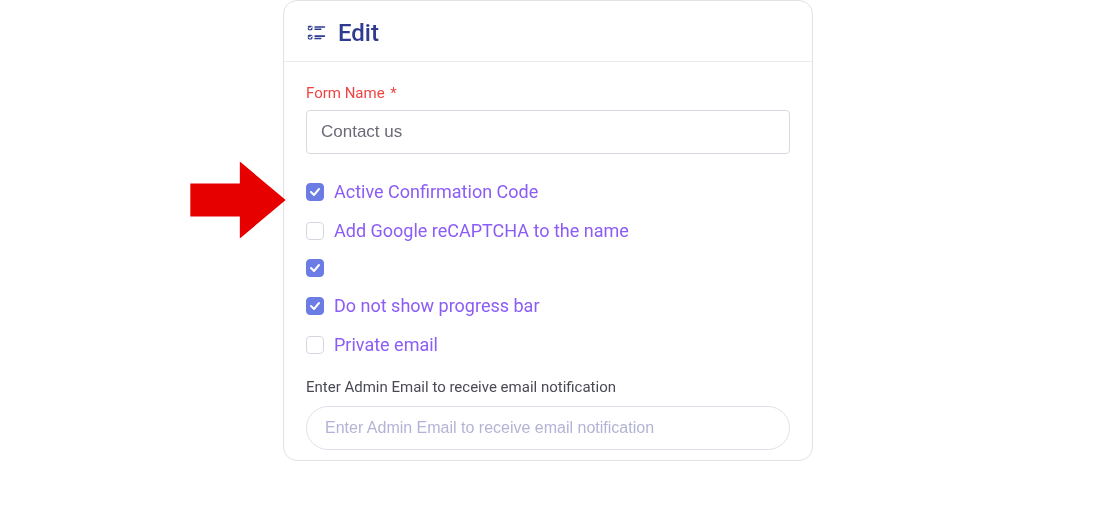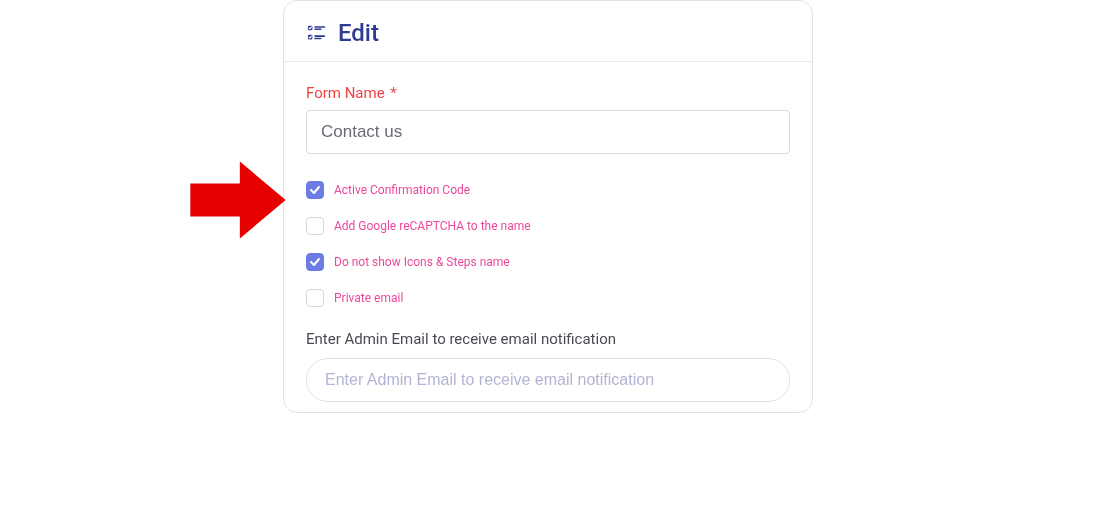--- a/index.html
+++ b/index.html
@@ -90,22 +90,22 @@
     .checkbox-box.checked {
       background: #6b7ce5;
       border-color: #6b7ce5;
     }
     .checkbox-box.checked svg {
       width: 12px;
       height: 12px;
       display: block;
     }
     .checkbox-label {
-      font-size: 12px;
-      color: #ec4899;
+      font-size: 18px;
+      color: #8b5cf6;
     }
     .section-label {
       font-size: 15px;
       color: #4a4a55;
       margin-top: 14px;
       margin-bottom: 10px;
     }
     .rounded-input {
       width: 100%;
       height: 44px;
@@ -176,23 +176,30 @@
         <span class="checkbox-box"></span>
         <span class="checkbox-label">Add Google reCAPTCHA to the name</span>
       </div>
 
       <div class="checkbox-row">
         <span class="checkbox-box checked">
           <svg viewBox="0 0 12 12">
               <path d="M2 6 L5 9 L10 3" stroke="#ffffff" stroke-width="2" fill="none" stroke-linecap="round" stroke-linejoin="round"></path>
             </svg>
         </span>
-        <span class="checkbox-label">Do not show Icons &amp; Steps name</span>
-      </div>
-
+      </div>
+
+      <div class="checkbox-row">
+        <span class="checkbox-box checked">
+          <svg viewBox="0 0 12 12">
+              <path d="M2 6 L5 9 L10 3" stroke="#ffffff" stroke-width="2" fill="none" stroke-linecap="round" stroke-linejoin="round"></path>
+            </svg>
+        </span>
+        <span class="checkbox-label">Do not show progress bar</span>
+      </div>
 
       <div class="checkbox-row">
         <span class="checkbox-box"></span>
         <span class="checkbox-label">Private email</span>
       </div>
 
     </div>
 
     <div class="section-label">Enter Admin Email to receive email notification</div>
     <input class="rounded-input" type="text" placeholder="Enter Admin Email to receive email notification" style="">

